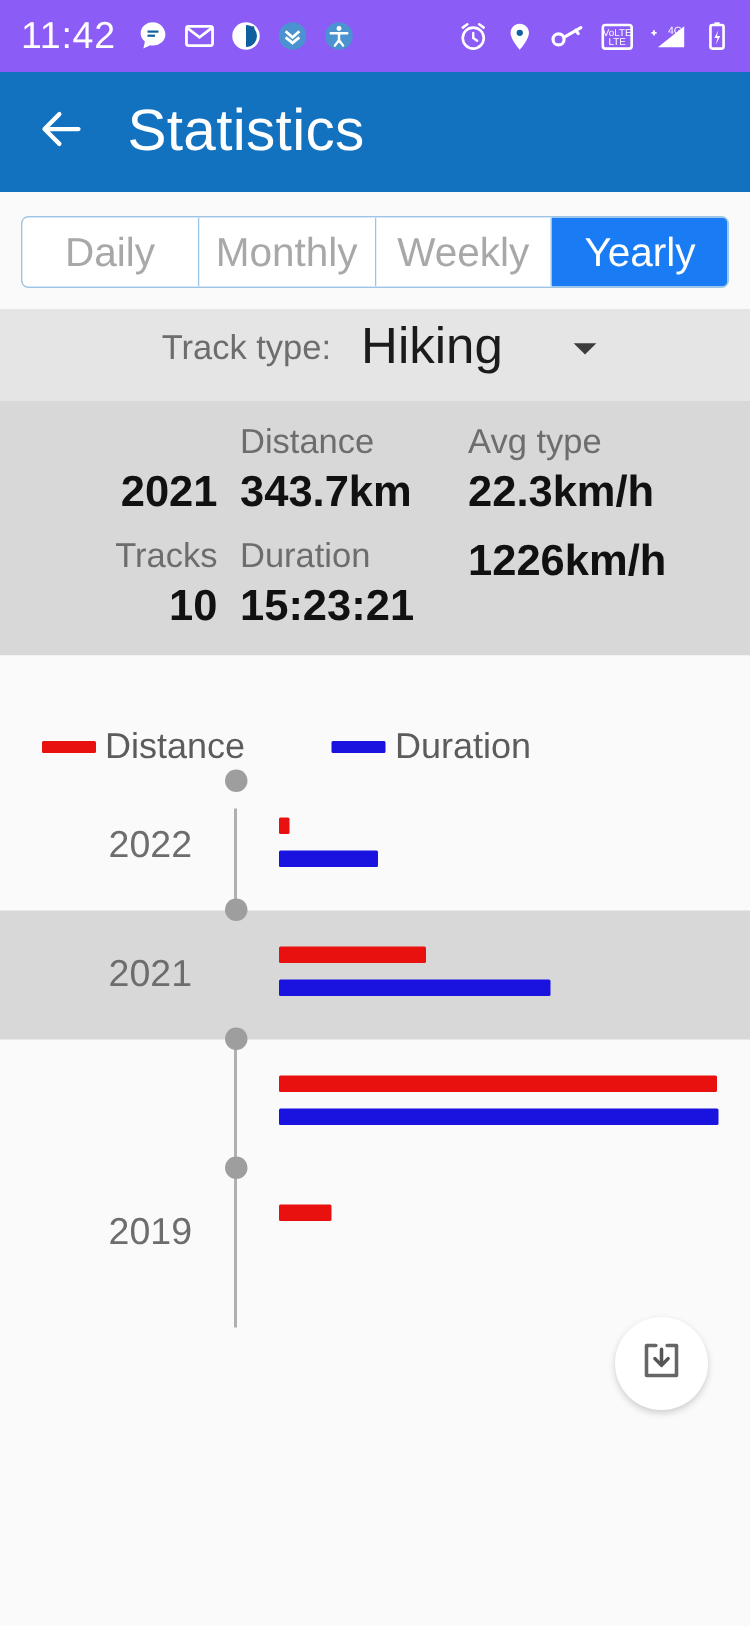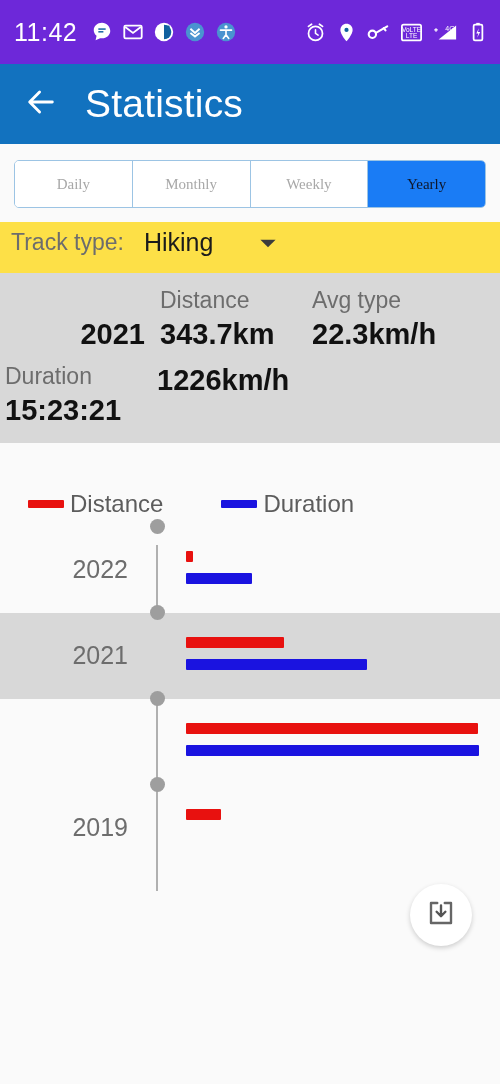--- a/index.html
+++ b/index.html
@@ -10,22 +10,22 @@
     width: 500px;
     height: 1084px;
     background: #fafafa;
     font-family: "Liberation Sans", sans-serif;
     overflow: hidden;
     position: relative;
   }
 
   
   .status-bar {
-    height: 64px;
-    background: #6d28d9;
+    height: 48px;
+    background: #8b5cf6;
     display: flex;
     align-items: center;
     padding: 0 14px;
     box-sizing: border-box;
     color: #ffffff;
   }
   .status-clock {
     font-size: 25px;
     letter-spacing: 0.5px;
     margin-right: 14px;
@@ -86,47 +86,46 @@
     overflow: hidden;
     height: 46px;
   }
   .seg-tab {
     flex: 1;
     display: flex;
     align-items: center;
     justify-content: center;
     background: #ffffff;
     color: #a8a8a8;
-    font-size: 15px;
+    font-size: 27px;
     border-right: 1px solid #9cc4e4;
     cursor: pointer;
     user-select: none;
-    font-family: Liberation Serif, serif;
   }
   .seg-tab:last-child { border-right: none; }
   .seg-tab.active {
     background: #1a7cf5;
-    color: #0f172a;
+    color: #ffffff;
   }
 
   
   .track-type-row {
     display: flex;
     align-items: center;
-    justify-content: flex-start;
+    justify-content: center;
     padding: 6px 0 16px 11px;
-    background: #fde047;
+    background: #e5e5e5;
   }
   .tt-label {
     color: #6d6d6d;
     font-size: 23px;
   }
   .tt-value {
     color: #1b1b1b;
-    font-size: 25px;
+    font-size: 34px;
     margin-left: 20px;
     cursor: pointer;
   }
   .tt-caret {
     margin-left: 42px;
     cursor: pointer;
     display: inline-flex;
   }
 
   
@@ -376,20 +375,24 @@
     <div class="sum-cell c2">
       <div class="sum-label">Distance</div>
       <div class="sum-value">343.7km</div>
     </div>
     <div class="sum-cell c3">
       <div class="sum-label">Avg type</div>
       <div class="sum-value">22.3km/h</div>
     </div>
   </div>
   <div class="sum-row r2">
+    <div class="sum-cell c1">
+      <div class="sum-label">Tracks</div>
+      <div class="sum-value">10</div>
+    </div>
     <div class="sum-cell c2">
       <div class="sum-label">Duration</div>
       <div class="sum-value">15:23:21</div>
     </div>
     <div class="sum-cell c3">
       <div class="sum-value">1226km/h</div>
     </div>
   </div>
 </div>
 

